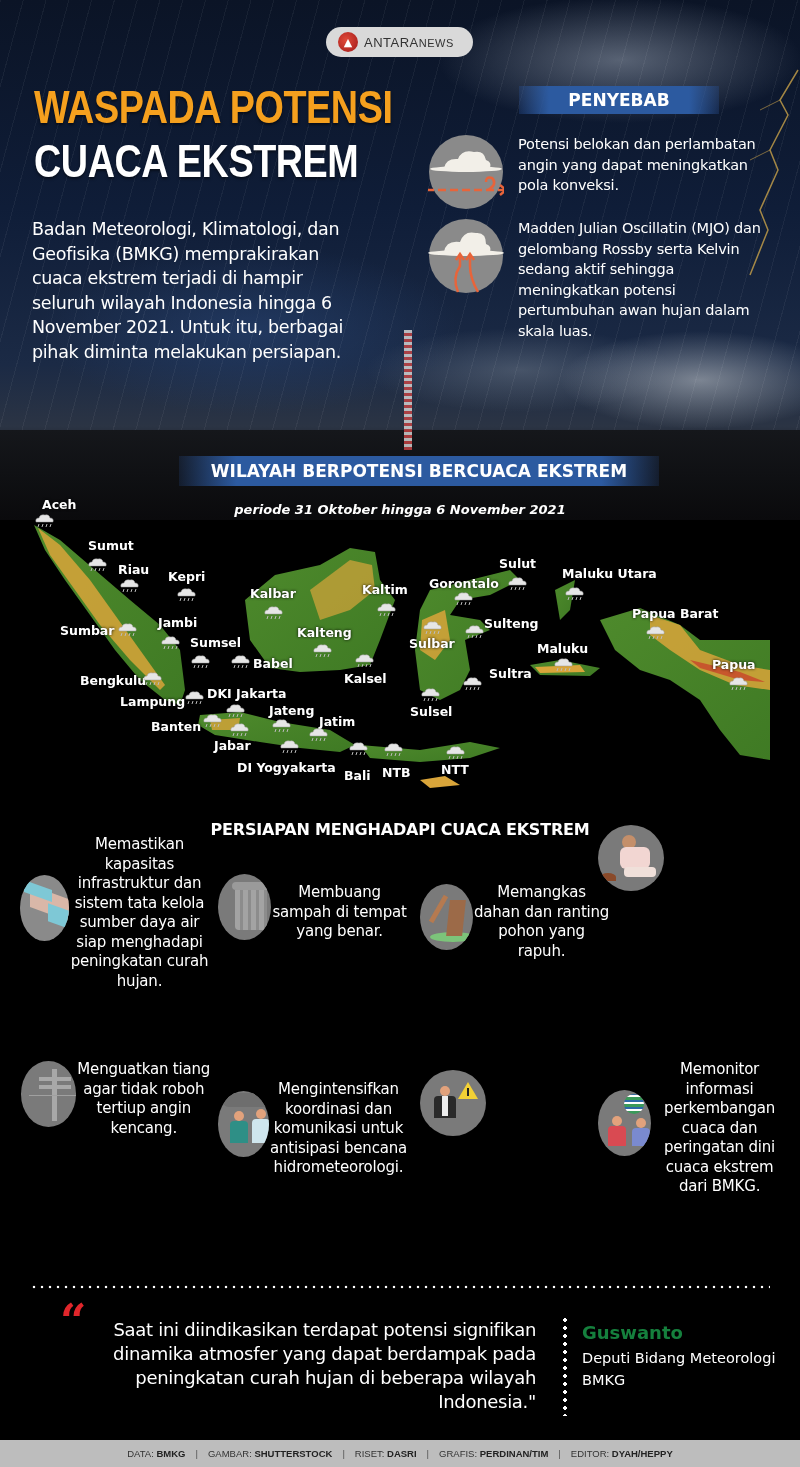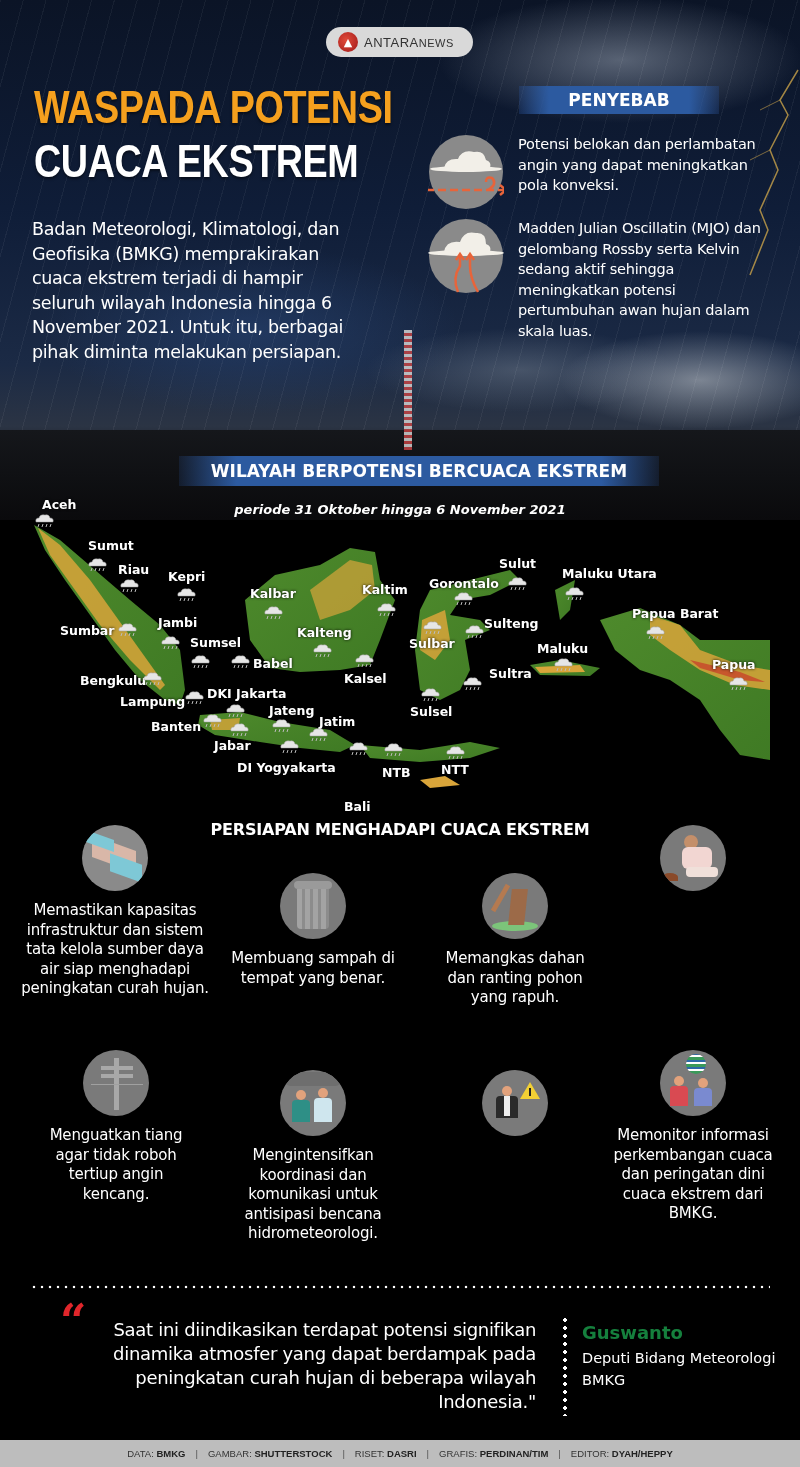--- a/index.html
+++ b/index.html
@@ -95,21 +95,21 @@
     text-shadow: 0 0 3px #000; white-space: nowrap;
   }
   .rain-icon { position: absolute; width: 22px; height: 16px; }
 
   
   .persiapan-title {
     position: absolute; left: 0; top: 820px; width: 800px; text-align: center;
     font-weight: bold; font-size: 16px; color: #fff; letter-spacing: -0.2px;
   }
   .prep {
-    position: absolute; width: 190px; display: flex; flex-direction: column; align-items: center;
+    position: absolute; width: 190px; display: flex; align-items: center;
   }
   .prep-icon {
     width: 66px; height: 66px; border-radius: 50%; background: #7a7a7a; position: relative; overflow: hidden;
   }
   .prep-text { margin-top: 10px; text-align: center; font-size: 15px; line-height: 19.5px; color: #fff; letter-spacing: -0.2px; }
 
   
   .dots {
     position: absolute; left: 30px; top: 1285px; width: 740px; height: 4px;
     background-image: radial-gradient(circle, #fff 1.4px, transparent 1.6px);
@@ -300,21 +300,21 @@
     <div class="region" style="left: 319px; top: 714px;">Jatim</div>
     <svg class="rain-icon" viewBox="0 0 22 16" style="left: 307px; top: 727px;">
       <path d="M3 9 Q2 5 6 5 Q7 1 12 2 Q16 1 17 5 Q21 5 20 9 Z" fill="#e6e6e6" stroke="#999" stroke-width="0.5"></path>
       <path d="M6 11 L5 14 M10 11 L9 14 M14 11 L13 14 M18 11 L17 14" stroke="#bbb" stroke-width="1"></path>
     </svg>
     <div class="region" style="left: 237px; top: 760px;">DI Yogyakarta</div>
     <svg class="rain-icon" viewBox="0 0 22 16" style="left: 278px; top: 739px;">
       <path d="M3 9 Q2 5 6 5 Q7 1 12 2 Q16 1 17 5 Q21 5 20 9 Z" fill="#e6e6e6" stroke="#999" stroke-width="0.5"></path>
       <path d="M6 11 L5 14 M10 11 L9 14 M14 11 L13 14 M18 11 L17 14" stroke="#bbb" stroke-width="1"></path>
     </svg>
-    <div class="region" style="left: 344px; top: 799px;">Bali</div>
+    <div class="region" style="left: 344px; top: 768px;">Bali</div>
     <svg class="rain-icon" viewBox="0 0 22 16" style="left: 347px; top: 741px;">
       <path d="M3 9 Q2 5 6 5 Q7 1 12 2 Q16 1 17 5 Q21 5 20 9 Z" fill="#e6e6e6" stroke="#999" stroke-width="0.5"></path>
       <path d="M6 11 L5 14 M10 11 L9 14 M14 11 L13 14 M18 11 L17 14" stroke="#bbb" stroke-width="1"></path>
     </svg>
     <div class="region" style="left: 382px; top: 765px;">NTB</div>
     <svg class="rain-icon" viewBox="0 0 22 16" style="left: 382px; top: 742px;">
       <path d="M3 9 Q2 5 6 5 Q7 1 12 2 Q16 1 17 5 Q21 5 20 9 Z" fill="#e6e6e6" stroke="#999" stroke-width="0.5"></path>
       <path d="M6 11 L5 14 M10 11 L9 14 M14 11 L13 14 M18 11 L17 14" stroke="#bbb" stroke-width="1"></path>
     </svg>
     <div class="region" style="left: 441px; top: 762px;">NTT</div>

